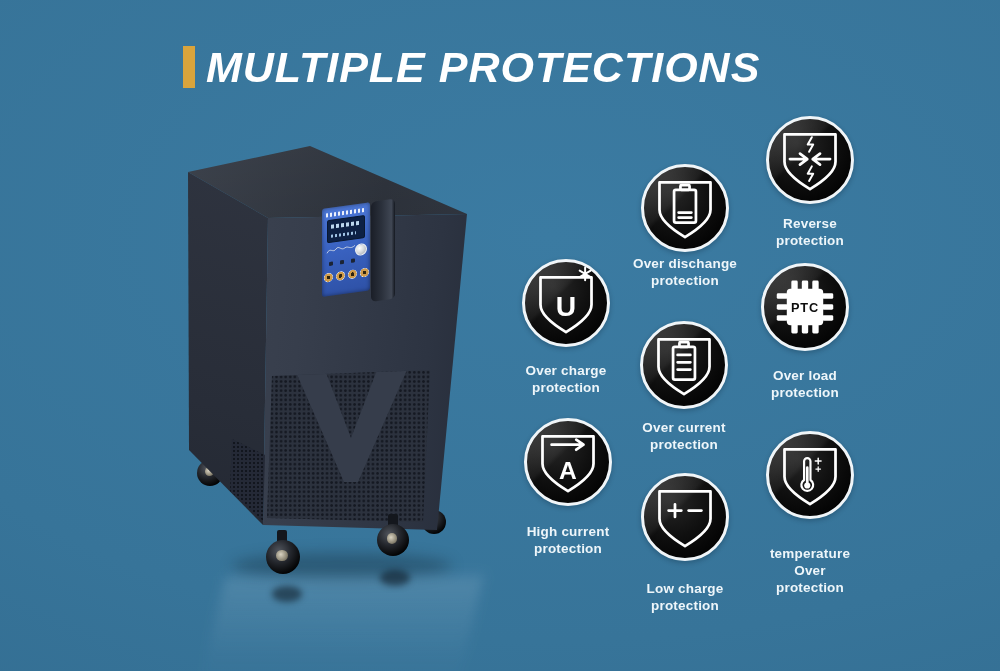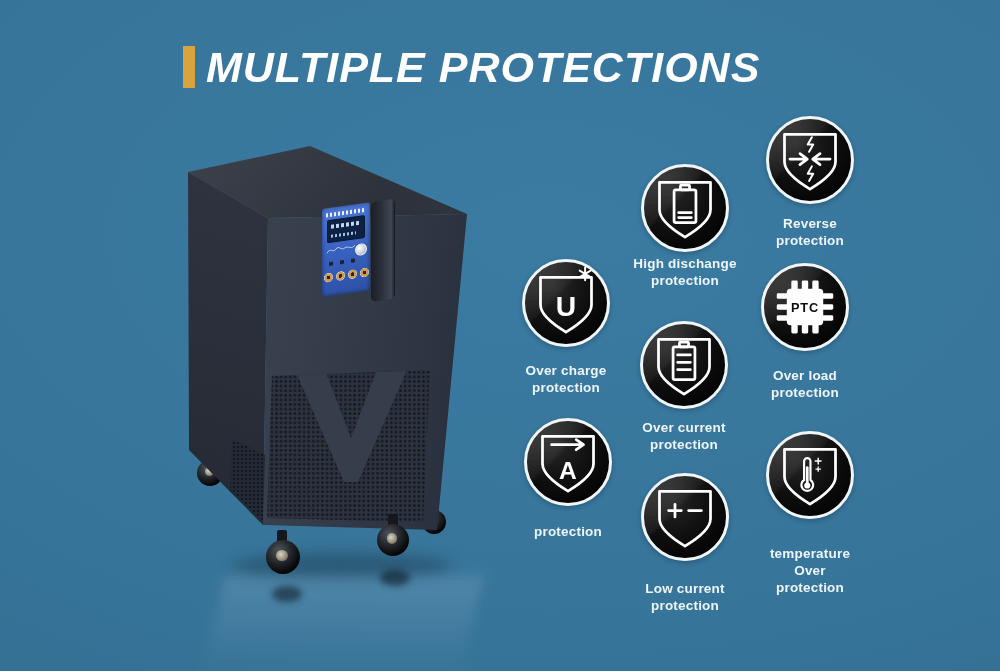--- a/index.html
+++ b/index.html
@@ -180,21 +180,21 @@
   <figure class="p-item" style="left:625px;top:148px;">
     <div class="p-circle">
       <svg class="icon-svg" viewBox="0 0 90 90">
         <path class="ln" d="M17 17 L73 17 L73 47 C73 57 60 68 45 77 C30 68 17 57 17 47 Z"></path>
         <rect class="ln" x="40" y="20" width="10" height="5" rx="1"></rect>
         <rect class="ln" x="33" y="25" width="24" height="36" rx="2"></rect>
         <path class="ln" d="M38 50 H52 M38 55.5 H52"></path>
       </svg>
     </div>
     <figcaption class="p-label" style="top:91px;">
-      <div>High dischange</div>
+      <div>Over dischange</div>
       <div>protection</div>
     </figcaption>
   </figure>
 
   <figure class="p-item" style="left:750px;top:100px;">
     <div class="p-circle">
       <svg class="icon-svg" viewBox="0 0 90 90">
         <path class="ln" d="M17 17 L73 17 L73 47 C73 57 60 68 45 77 C30 68 17 57 17 47 Z"></path>
         <path class="ln" d="M23 44 H38 M34 38 L42 44 L34 50"></path>
         <path class="ln" d="M67 44 H52 M56 38 L48 44 L56 50"></path>
@@ -264,34 +264,35 @@
 
   <figure class="p-item" style="left:508px;top:402px;">
     <div class="p-circle">
       <svg class="icon-svg" viewBox="0 0 90 90">
         <path class="ln" d="M17 17 L73 17 L73 47 C73 57 60 68 45 77 C30 68 17 57 17 47 Z"></path>
         <path class="ln" d="M27 26 H60 M54 20.5 L62 26 L54 31.5"></path>
         <text class="glyph-a" x="45" y="64">A</text>
       </svg>
     </div>
     <figcaption class="p-label" style="top:105px;">
+      <div>High current</div>
       <div>protection</div>
     </figcaption>
   </figure>
 
   <figure class="p-item" style="left:625px;top:457px;">
     <div class="p-circle">
       <svg class="icon-svg" viewBox="0 0 90 90">
         <path class="ln" d="M17 17 L73 17 L73 47 C73 57 60 68 45 77 C30 68 17 57 17 47 Z"></path>
         <path class="ln" d="M34 31 V45 M27 38 H41"></path>
         <path class="ln" d="M49 38 H63"></path>
       </svg>
     </div>
     <figcaption class="p-label" style="top:107px;">
-      <div>Low current</div>
+      <div>Low charge</div>
       <div>protection</div>
     </figcaption>
   </figure>
 
   <figure class="p-item" style="left:750px;top:415px;">
     <div class="p-circle">
       <svg class="icon-svg" viewBox="0 0 90 90">
         <path class="ln" d="M17 17 L73 17 L73 47 C73 57 60 68 45 77 C30 68 17 57 17 47 Z"></path>
         <path class="ln" style="stroke-width:2.4" d="M38.5 30 a3.5 3.5 0 0 1 7 0 V50.5 a6.5 6.5 0 1 1 -7 0 Z"></path>
         <path class="ln" d="M42 37 V53"></path>

